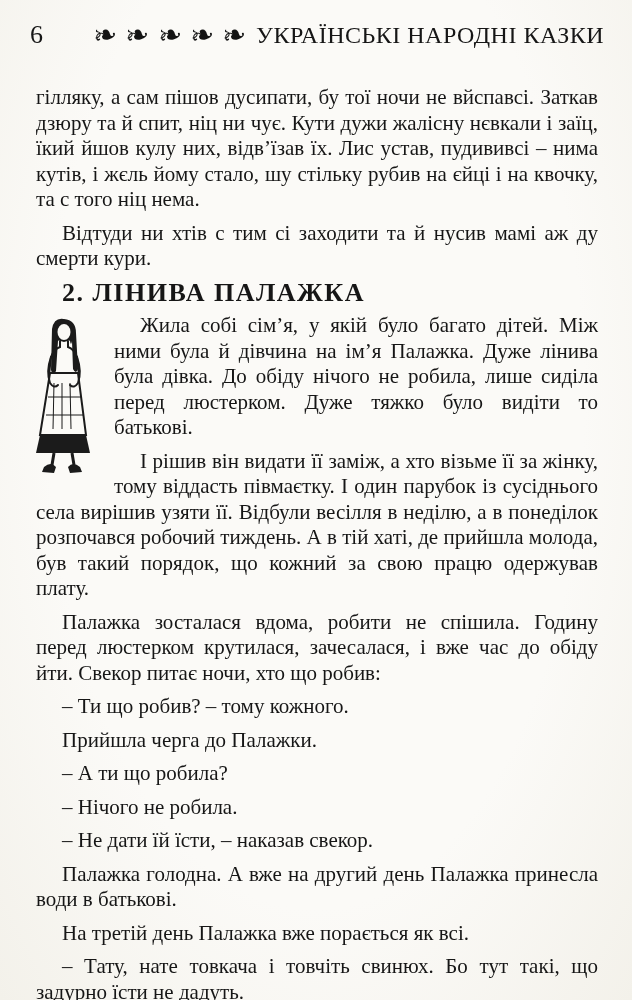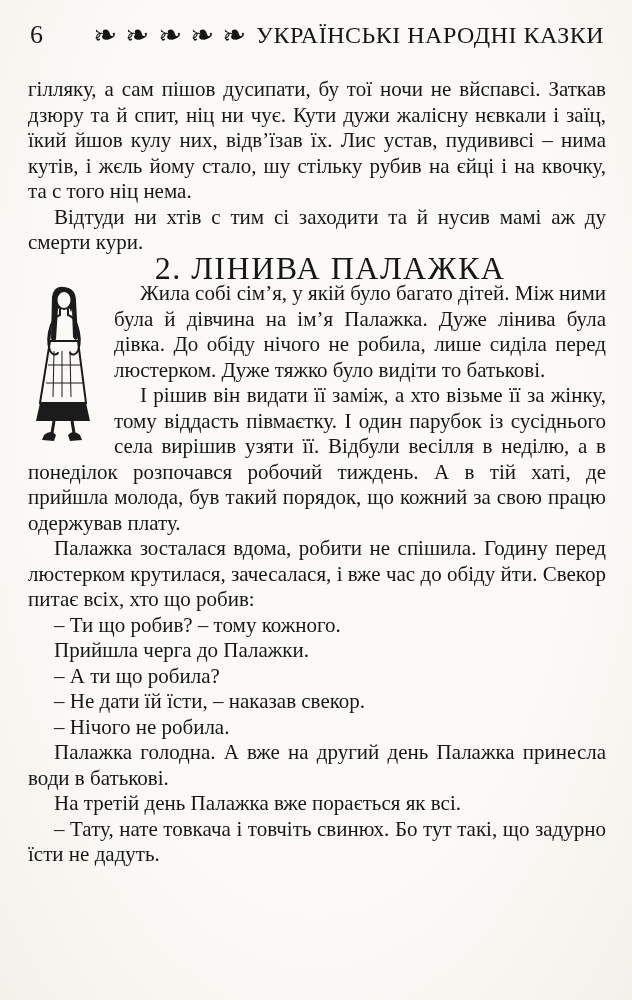--- a/index.html
+++ b/index.html
@@ -17,25 +17,25 @@
   }
   .pagenum{font-size:26px;line-height:30px;}
   .ornaments{display:flex;gap:8px;margin-left:50px;font-size:29px;line-height:30px;color:#141414;}
   .orn{display:inline-block;transform:rotate(-8deg);}
   .htitle{margin-left:auto;font-size:24px;letter-spacing:0.5px;white-space:nowrap;text-align:right;}
   .body{
     padding:27px 26px 0 28px;
     font-size:21px;line-height:25.5px;
     text-align:justify;
   }
-  .body p{margin:0;text-indent:26px;}
+  .body p{margin:8px;text-indent:26px;}
   .body p.noindent{text-indent:0;}
   .story-title{
-    text-align:center;font-weight:normal;
-    font-size:32px;letter-spacing:1.5px;
+    text-align:left;font-weight:bold;
+    font-size:26px;letter-spacing:1.5px;
     margin:24px 0 18px 0;text-indent:0;
   }
   .illus{
     float:left;width:76px;height:160px;
     margin:4px 14px 2px -4px;
   }
   .clearfix::after{content:"";display:block;clear:both;}
 </style>
 </head>
 <body>
@@ -77,24 +77,24 @@
         <path d="M30 66 L29 112 M38 66 L38 112 M46 66 L47 112 M24 80 L58 80 M22 98 L60 98" fill="none" stroke="#1b1b1b" stroke-width="1"></path>
 
         <path d="M16 118 L62 118 L66 136 L12 136 Z" fill="#1b1b1b"></path>
 
         <path d="M30 136 L28 148 M48 136 L50 148" stroke="#1b1b1b" stroke-width="3"></path>
         <path d="M20 150 Q27 144 32 150 L30 156 L18 155 Z M56 150 Q49 144 44 150 L46 156 L58 155 Z" fill="#1b1b1b"></path>
       </svg>
 
       <p>Жила собі сім’я, у якій було багато дітей. Між ними була й дівчина на ім’я Палажка. Дуже лінива була дівка. До обіду нічого не робила, лише сиділа перед люстерком. Дуже тяжко було видіти то батькові.</p>
       <p>І рішив він видати її заміж, а хто візьме її за жінку, тому віддасть півмаєтку. І один парубок із сусіднього села вирішив узяти її. Відбули весілля в неділю, а в понеділок розпочався робочий тиждень. А в тій хаті, де прийшла молода, був такий порядок, що кожний за свою працю одержував плату.</p>
-      <p>Палажка зосталася вдома, робити не спішила. Годину перед люстерком крутилася, зачесалася, і вже час до обіду йти. Свекор питає всіх, хто що робив:</p>
+      <p>Палажка зосталася вдома, робити не спішила. Годину перед люстерком крутилася, зачесалася, і вже час до обіду йти. Свекор питає ночи, хто що робив:</p>
       <p>– Ти що робив? – тому кожного.</p>
       <p>Прийшла черга до Палажки.</p>
       <p>– А ти що робила?</p>
+      <p>– Нічого не робила.</p>
       <p>– Не дати їй їсти, – наказав свекор.</p>
-      <p>– Нічого не робила.</p>
       <p>Палажка голодна. А вже на другий день Палажка принесла води в батькові.</p>
       <p>На третій день Палажка вже порається як всі.</p>
       <p>– Тату, нате товкача і товчіть свинюх. Бо тут такі, що задурно їсти не дадуть.</p>
     </div>
   </div>
 </div>
 
 </body></html>

